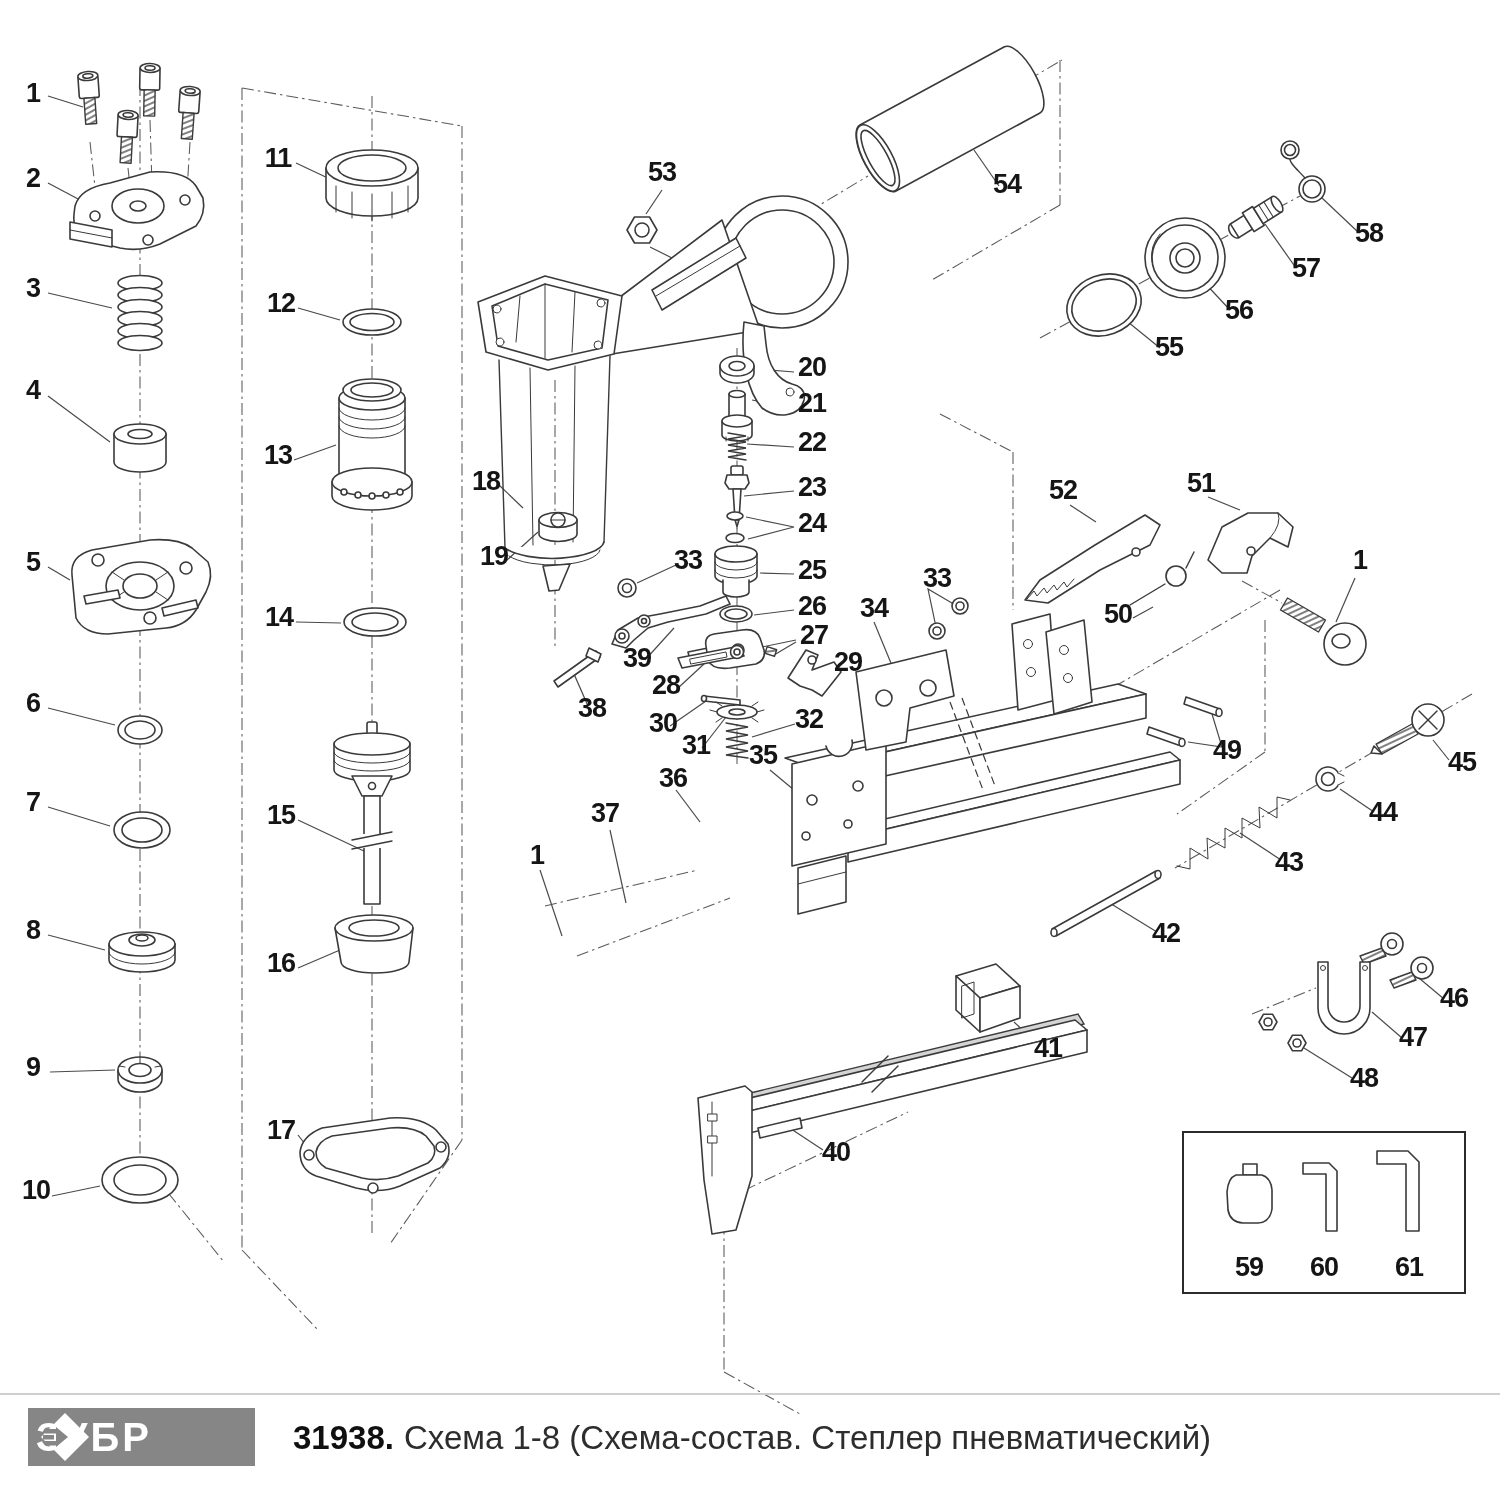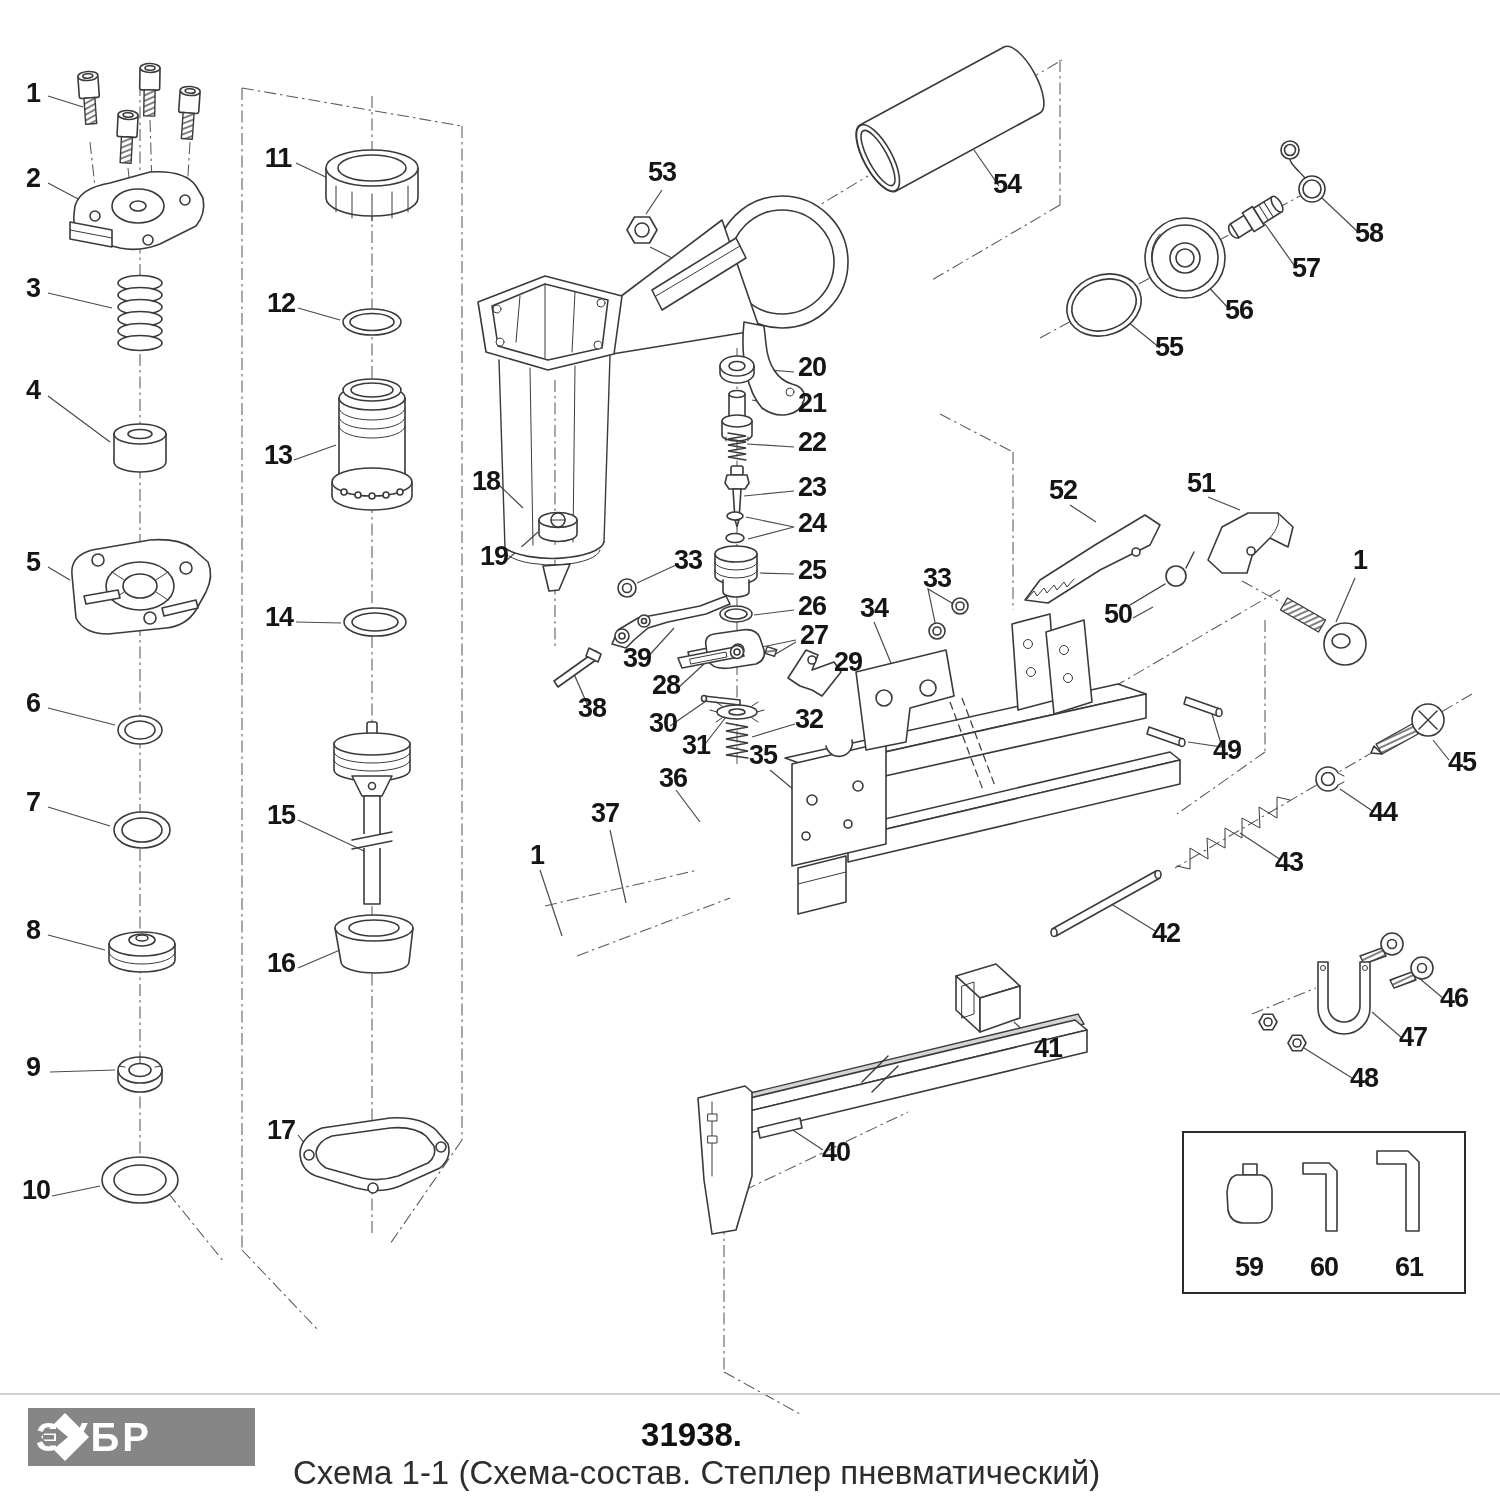--- a/index.html
+++ b/index.html
@@ -17,21 +17,21 @@
   .brk{stroke:#3a3a3a;stroke-width:1.2;fill:none;stroke-dasharray:8 4;}
   text.pl{font-family:"Liberation Sans",sans-serif;font-weight:700;font-size:27px;
           fill:#151515;text-anchor:middle;letter-spacing:-1px;}
   
   .sep{position:absolute;left:0;top:1393px;width:1500px;height:2px;background:#cfcfcf;}
   .brand{position:absolute;left:28px;top:1408px;width:227px;height:58px;background:#868686;
          display:flex;align-items:center;}
   .brand .word{color:#fff;font-weight:700;font-size:40px;letter-spacing:3px;margin-left:8px;
                font-family:"Liberation Sans",sans-serif;}
   .caption{position:absolute;left:293px;top:1416px;height:44px;display:flex;align-items:center;
-           font-size:33px;color:#2d2d2d;white-space:nowrap;flex-direction:column;}
+           font-size:33px;color:#2d2d2d;white-space:nowrap;}
   .caption b{color:#101010;font-weight:700;margin-right:10px;}
 </style>
 </head>
 <body>
 
 <div class="page">
 <svg width="1500" height="1500" viewBox="0 0 1500 1500">
   <defs>
     <pattern id="th" width="5" height="5" patternUnits="userSpaceOnUse" patternTransform="rotate(65)">
       <rect width="5" height="5" fill="#fff"></rect>
@@ -637,15 +637,15 @@
       <polygon points="37,5 61,29 37,53 13,29" fill="#ffffff"></polygon>
       <polygon points="40,29 28,19 28,39" fill="#868686"></polygon>
       <rect x="17" y="21" width="13" height="4.5" fill="#868686"></rect>
       <rect x="15" y="27" width="11" height="4.5" fill="#868686"></rect>
       <rect x="17" y="33" width="13" height="4.5" fill="#868686"></rect>
     </svg>
     <span class="word">ЗУБР</span>
   </div>
   <div class="caption">
     <b>31938.</b>
-    <span>Схема 1-1 (Схема-состав. Степлер пневматический)</span>
+    <span>Схема 1-8 (Схема-состав. Степлер пневматический)</span>
   </div>
 </div>
 
 </body></html>

